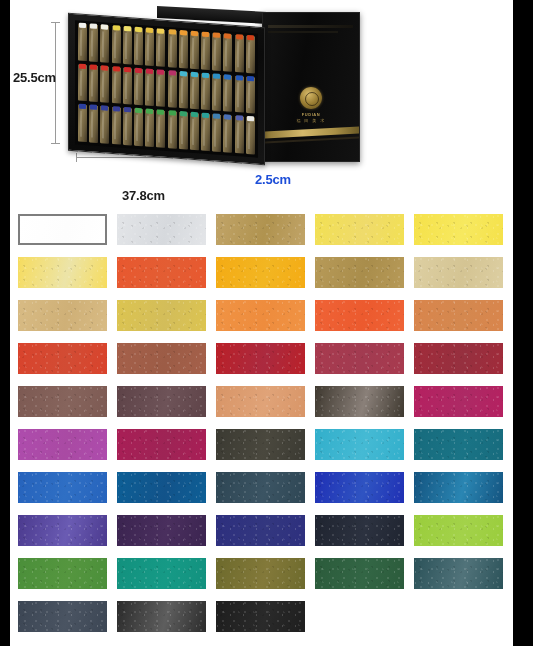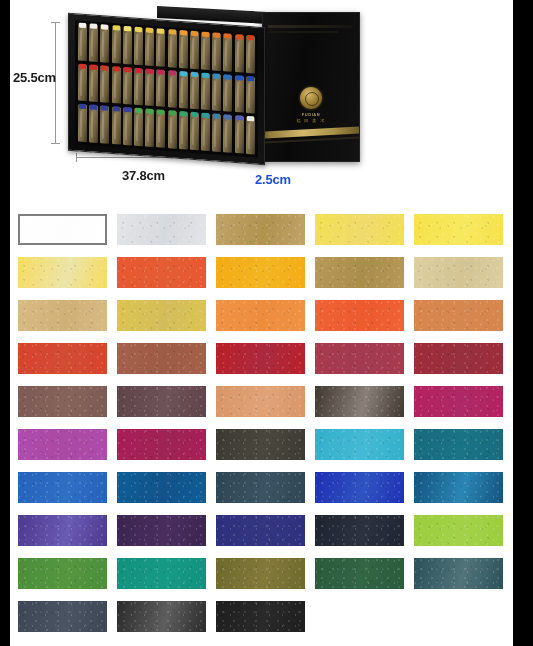--- a/index.html
+++ b/index.html
@@ -59,21 +59,21 @@
     width:187px; height:1px; background:#9a9a9a;
   }
   .dim-h-line:before, .dim-h-line:after {
     content:""; position:absolute; top:-4px;
     width:1px; height:9px; background:#9a9a9a;
   }
   .dim-h-line:before { left:0; }
   .dim-h-line:after  { right:0; }
   .dim-h-label {
     position:absolute;
-    left:112px; top:168px;
+    left:112px; top:188px;
     font-size:13px; font-weight:700; color:#1c1c1c;
     letter-spacing:-.2px; white-space:nowrap;
   }
 
   
   .dim-d-line {
     position:absolute;
     left:253px; top:157px;
     width:19px; height:1px; background:#9a9a9a;
   }

